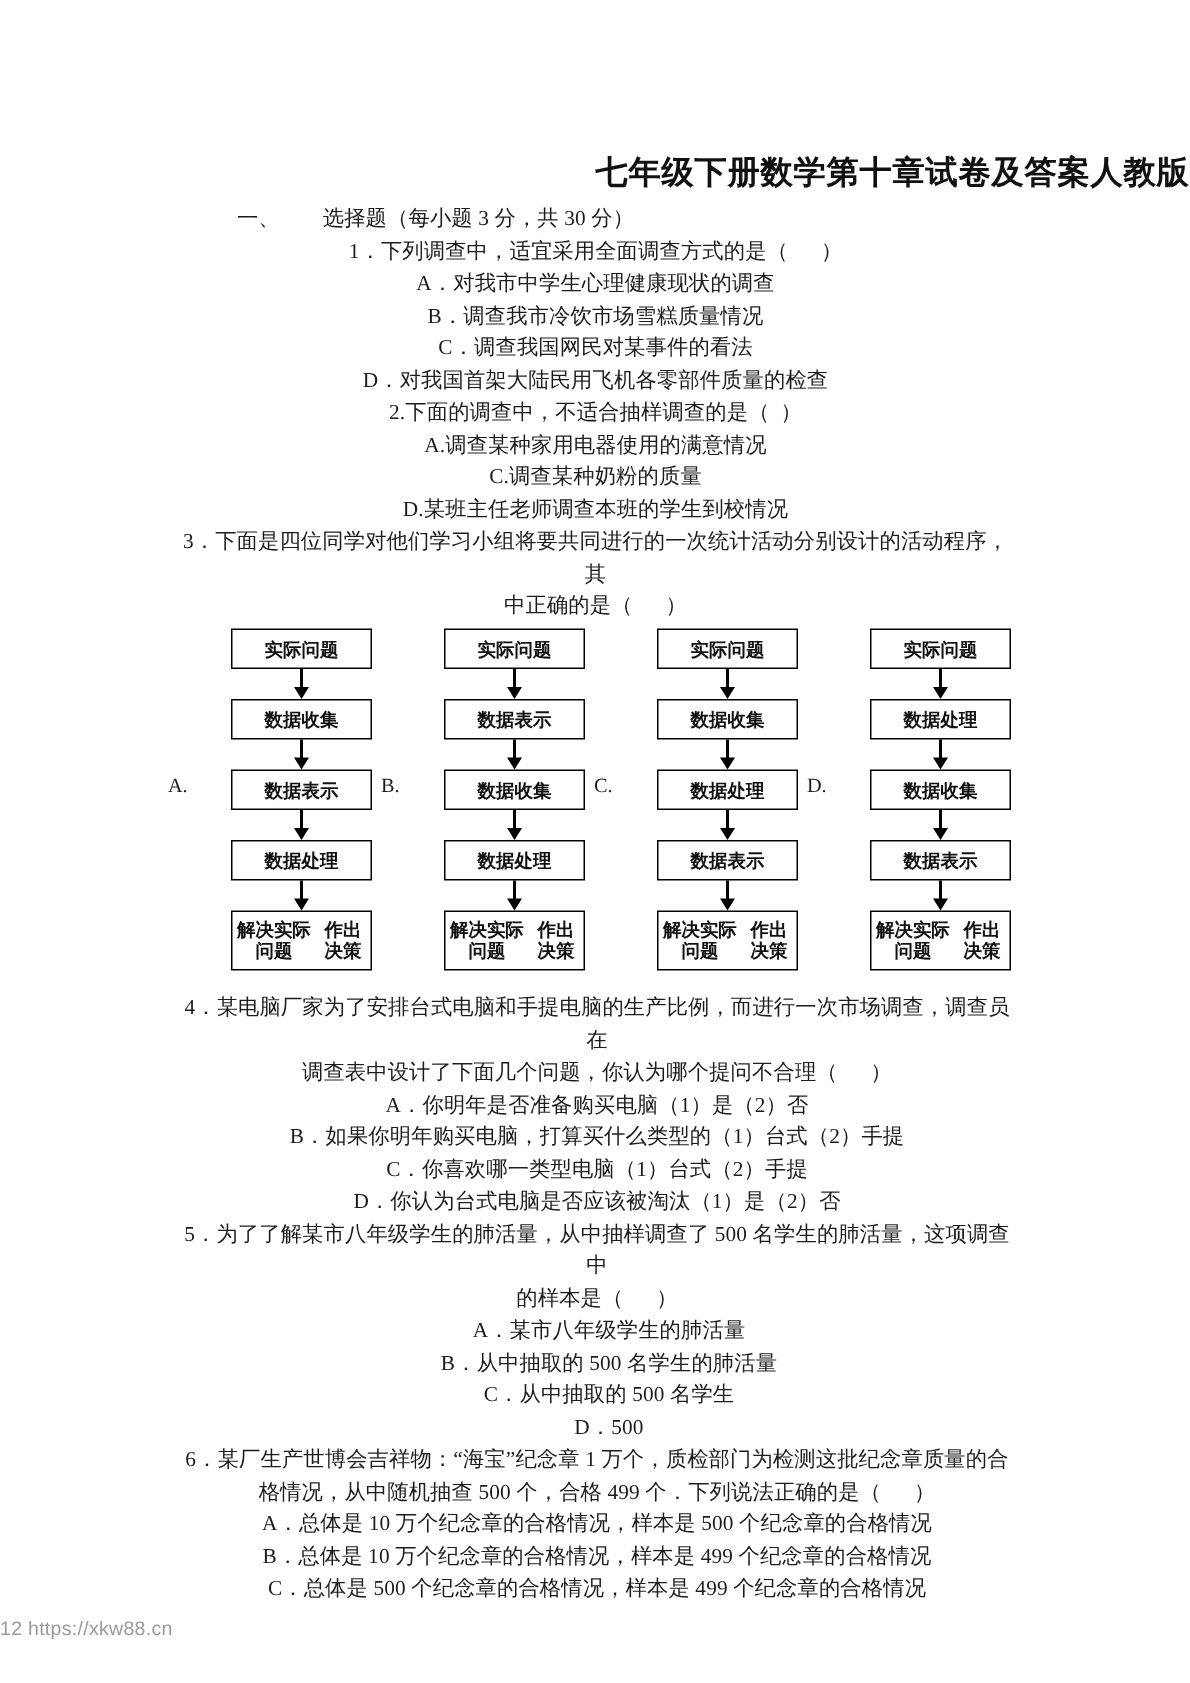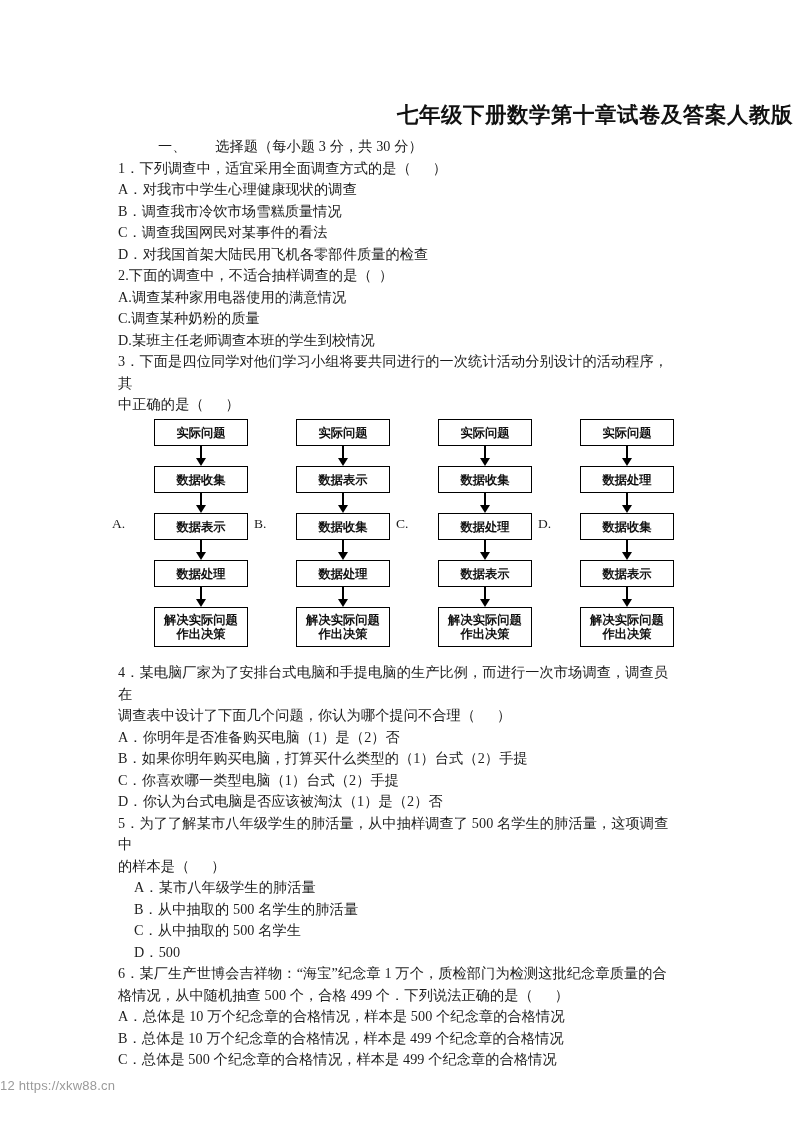--- a/index.html
+++ b/index.html
@@ -47,21 +47,21 @@
   }
   .line.indent-opt {
     padding-left: 16px;
   }
   .sec-head {
     font-size: 14.2px;
     line-height: 21.5px;
     letter-spacing: 0.1px;
     margin-left: 40px;
   }
-  .q-block { margin: 0; padding: 0; }
+  .q-block { margin: 0; padding: 0; text-align: center; }
 
   
   .flow-area {
     position: absolute;
     left: 118px;
     top: 408px;
     width: 560px;
     height: 250px;
   }
   .flow-col {
@@ -99,21 +99,21 @@
     align-items: center;
     justify-content: center;
     font-size: 12.3px;
     line-height: 14px;
     color: #111;
     text-align: center;
     font-family: "Liberation Sans", "DejaVu Sans", sans-serif;
   }
   .fbox.tall {
     height: 40px;
-    flex-direction: column;
+    flex-direction: row;
     justify-content: center;
   }
   .fbox.tall span { display: block; }
   .arrow {
     width: 94px;
     height: 20px;
     position: relative;
   }
   .arrow::before {
     content: "";

